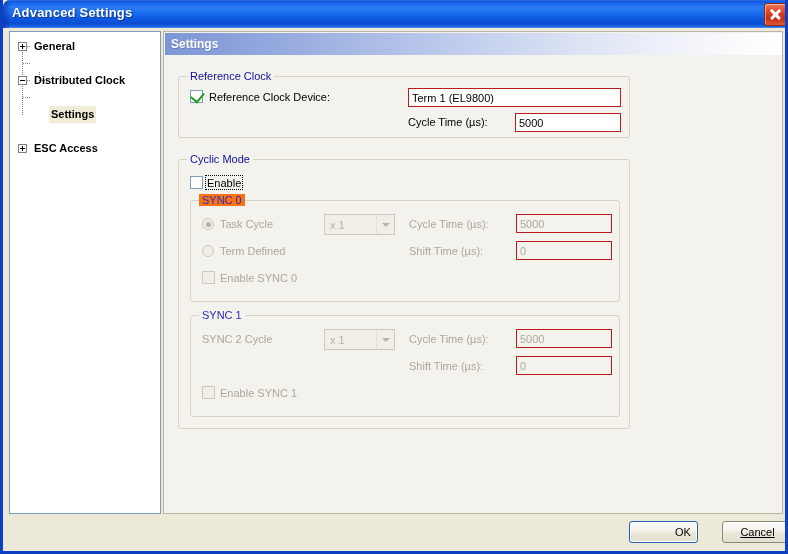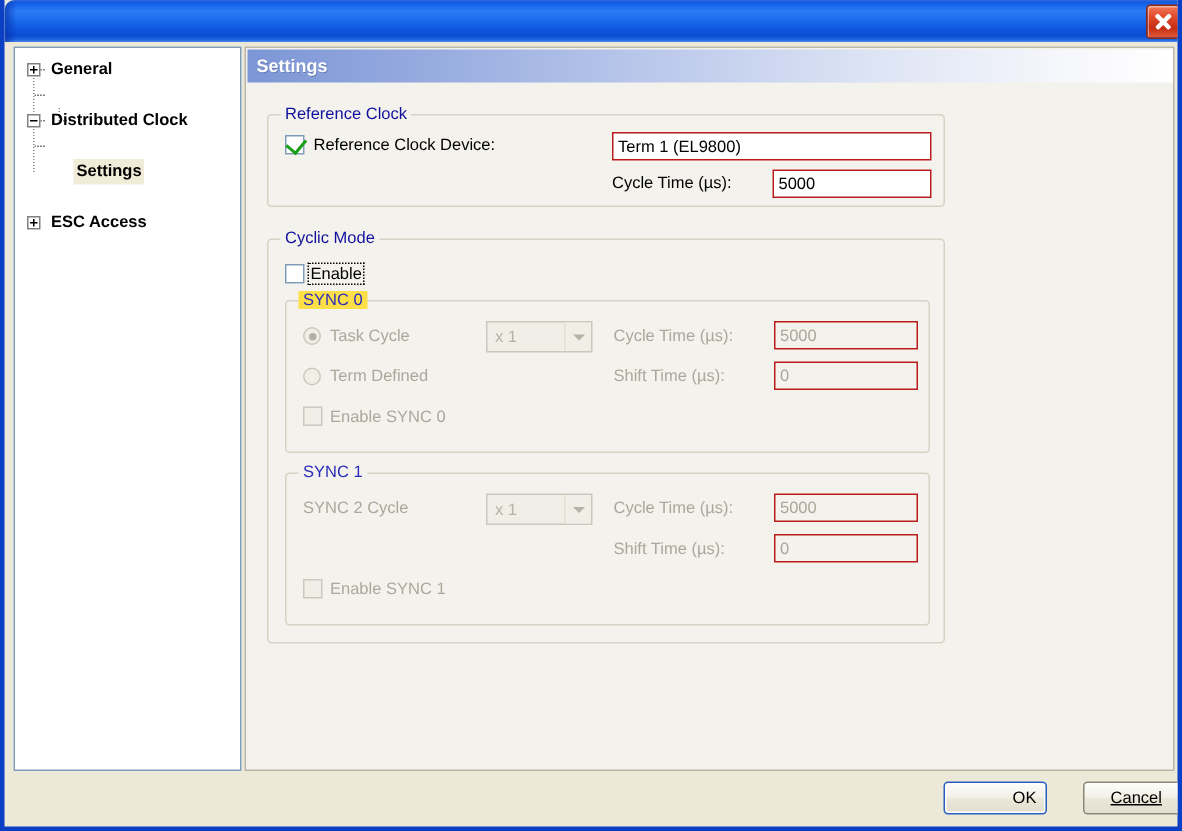--- a/index.html
+++ b/index.html
@@ -289,20 +289,21 @@
     box-shadow: 0 0 0 1px #ffffff inset;
   }
 </style>
 </head>
 <body>
 
 <div class="window">
 
   <div class="titlebar">
     <div class="corner-l"></div>
+    <div class="title-text">Advanced Settings</div>
     <div class="close-btn">
       <div class="x1"></div>
       <div class="x2"></div>
     </div>
   </div>
 
   <div class="tree-panel">
     <div class="tree">
 
       <div class="dotline-v" style="left:12px; top:14px; height:69px;"></div>
@@ -366,21 +367,21 @@
     </div>
 
     <div class="group" style="left:14px; top:127px; width:452px; height:270px;">
       <div class="legend">Cyclic Mode</div>
 
       <div class="cb" style="left:11px; top:16px;"></div>
       <div class="lbl" style="left:28px; top:17px;">Enable</div>
       <div class="focus-rect" style="left:26px; top:15px; width:38px; height:15px;"></div>
 
       <div class="group dim" style="left:11px; top:40px; width:430px; height:102px;">
-        <div class="legend" style="background:#fde047;">SYNC 0</div>
+        <div class="legend" style="background:#f97316;">SYNC 0</div>
 
         <div class="rb" style="left:11px; top:17px;">
           <div class="dot"></div>
         </div>
         <div class="lbl disabled" style="left:29px; top:17px;">Task Cycle</div>
 
         <div class="rb" style="left:11px; top:44px;"></div>
         <div class="lbl disabled" style="left:29px; top:44px;">Term Defined</div>
 
         <div class="combo" style="left:133px; top:13px; width:71px;">

